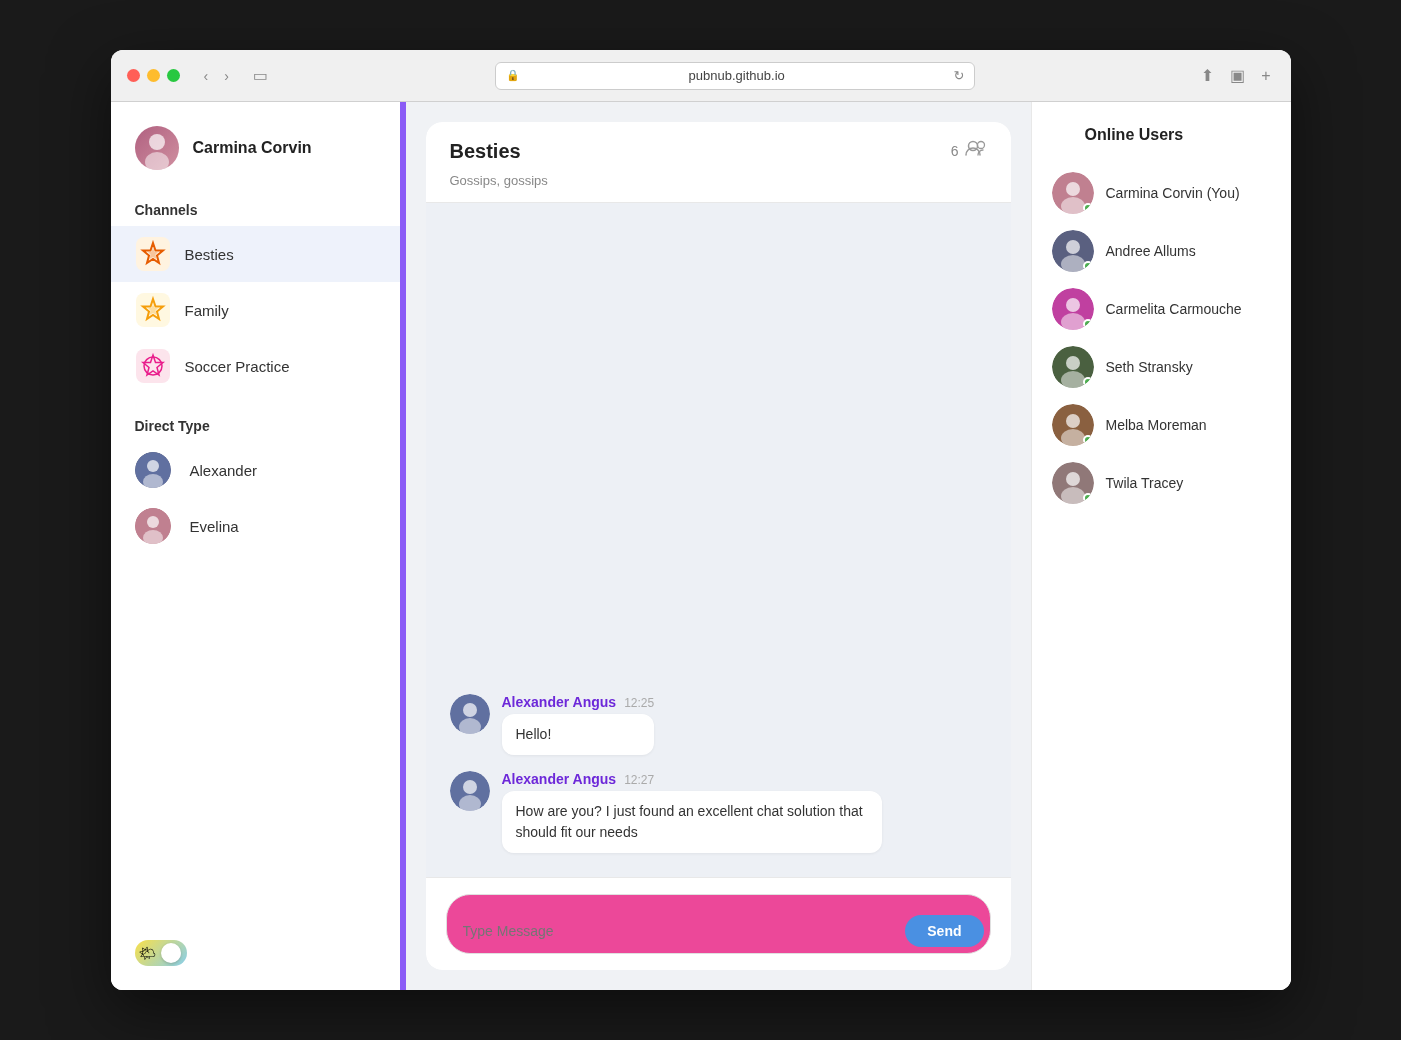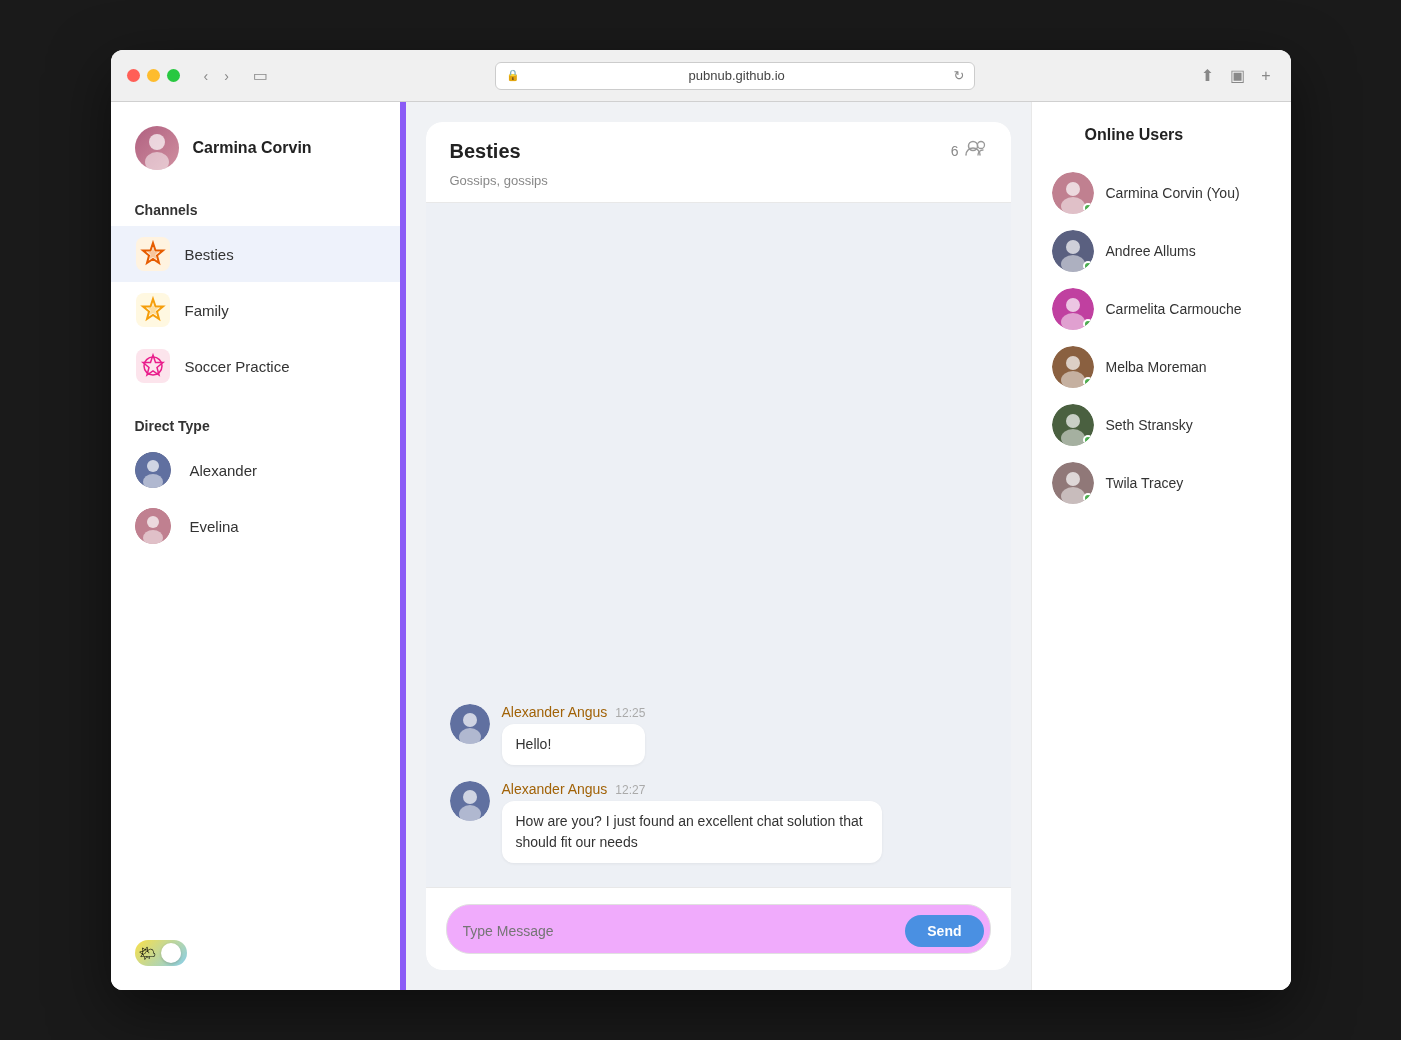--- a/index.html
+++ b/index.html
@@ -210,43 +210,43 @@
       justify-content: flex-end;
       gap: 16px;
     }
     .message-group { display: flex; gap: 12px; align-items: flex-start; }
     .message-avatar {
       width: 40px; height: 40px; border-radius: 50%;
       overflow: hidden; flex-shrink: 0;
     }
     .message-content { display: flex; flex-direction: column; gap: 4px; }
     .message-header { display: flex; align-items: baseline; gap: 8px; }
-    .message-author { font-size: 14px; font-weight: 400; color: #a16207; }
+    .message-author { font-size: 14px; font-weight: 700; color: #6d28d9; }
     .message-time { font-size: 12px; color: #aaa; }
     .message-bubble {
       background: #fff;
       border-radius: 12px;
       padding: 10px 14px;
       font-size: 14px;
       color: #333;
       max-width: 380px;
       line-height: 1.5;
       box-shadow: 0 1px 3px rgba(0,0,0,0.06);
     }
     .chat-input-area {
       background: #fff;
       padding: 16px 20px;
       border-radius: 0 0 16px 16px;
       border-top: 1px solid #e8e8e8;
     }
     .chat-input-row {
       display: flex; align-items: center; gap: 18px;
-      background: #f0abfc;
+      background: #ec4899;
       border-radius: 24px;
-      padding: 10px 6px 6px 16px;
+      padding: 20px 6px 6px 16px;
       border: 1px solid #e0e0e0;
     }
     .message-input {
       flex: 1; background: none; border: none; outline: none;
       font-size: 14px; color: #333;
     }
     .send-btn {
       background: #4a90e2;
       color: #fff;
       border: none;
@@ -515,39 +515,39 @@
             <ellipse cx="21" cy="34" rx="12" ry="9" fill="rgba(255,255,255,0.5)"></ellipse>
           </svg>
           <div class="online-dot"></div>
         </div>
         <span class="online-user-name">Carmelita Carmouche</span>
       </div>
 
       <div class="online-user">
         <div class="online-avatar">
           <svg width="42" height="42" viewBox="0 0 42 42">
+            <circle cx="21" cy="21" r="21" fill="#4a6040"></circle>
+            <circle cx="21" cy="17" r="7" fill="rgba(255,255,255,0.7)"></circle>
+            <ellipse cx="21" cy="34" rx="12" ry="9" fill="rgba(255,255,255,0.5)"></ellipse>
+          </svg>
+          <div class="online-dot"></div>
+        </div>
+        <span class="online-user-name">Seth Stransky</span>
+      </div>
+
+      <div class="online-user">
+        <div class="online-avatar">
+          <svg width="42" height="42" viewBox="0 0 42 42">
             <circle cx="21" cy="21" r="21" fill="#8a6040"></circle>
             <circle cx="21" cy="17" r="7" fill="rgba(255,255,255,0.7)"></circle>
             <ellipse cx="21" cy="34" rx="12" ry="9" fill="rgba(255,255,255,0.5)"></ellipse>
           </svg>
           <div class="online-dot"></div>
         </div>
         <span class="online-user-name">Melba Moreman</span>
-      </div>
-
-      <div class="online-user">
-        <div class="online-avatar">
-          <svg width="42" height="42" viewBox="0 0 42 42">
-            <circle cx="21" cy="21" r="21" fill="#4a6040"></circle>
-            <circle cx="21" cy="17" r="7" fill="rgba(255,255,255,0.7)"></circle>
-            <ellipse cx="21" cy="34" rx="12" ry="9" fill="rgba(255,255,255,0.5)"></ellipse>
-          </svg>
-          <div class="online-dot"></div>
-        </div>
-        <span class="online-user-name">Seth Stransky</span>
       </div>
 
       <div class="online-user">
         <div class="online-avatar">
           <svg width="42" height="42" viewBox="0 0 42 42">
             <circle cx="21" cy="21" r="21" fill="#907878"></circle>
             <circle cx="21" cy="17" r="7" fill="rgba(255,255,255,0.7)"></circle>
             <ellipse cx="21" cy="34" rx="12" ry="9" fill="rgba(255,255,255,0.5)"></ellipse>
           </svg>
           <div class="online-dot"></div>

